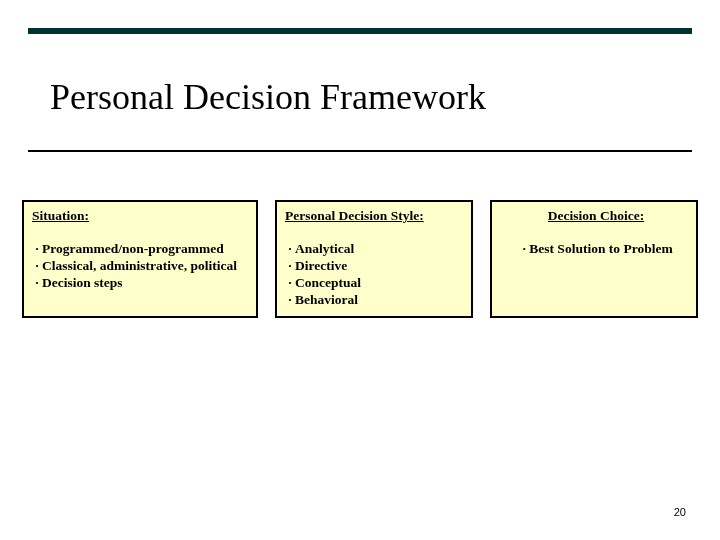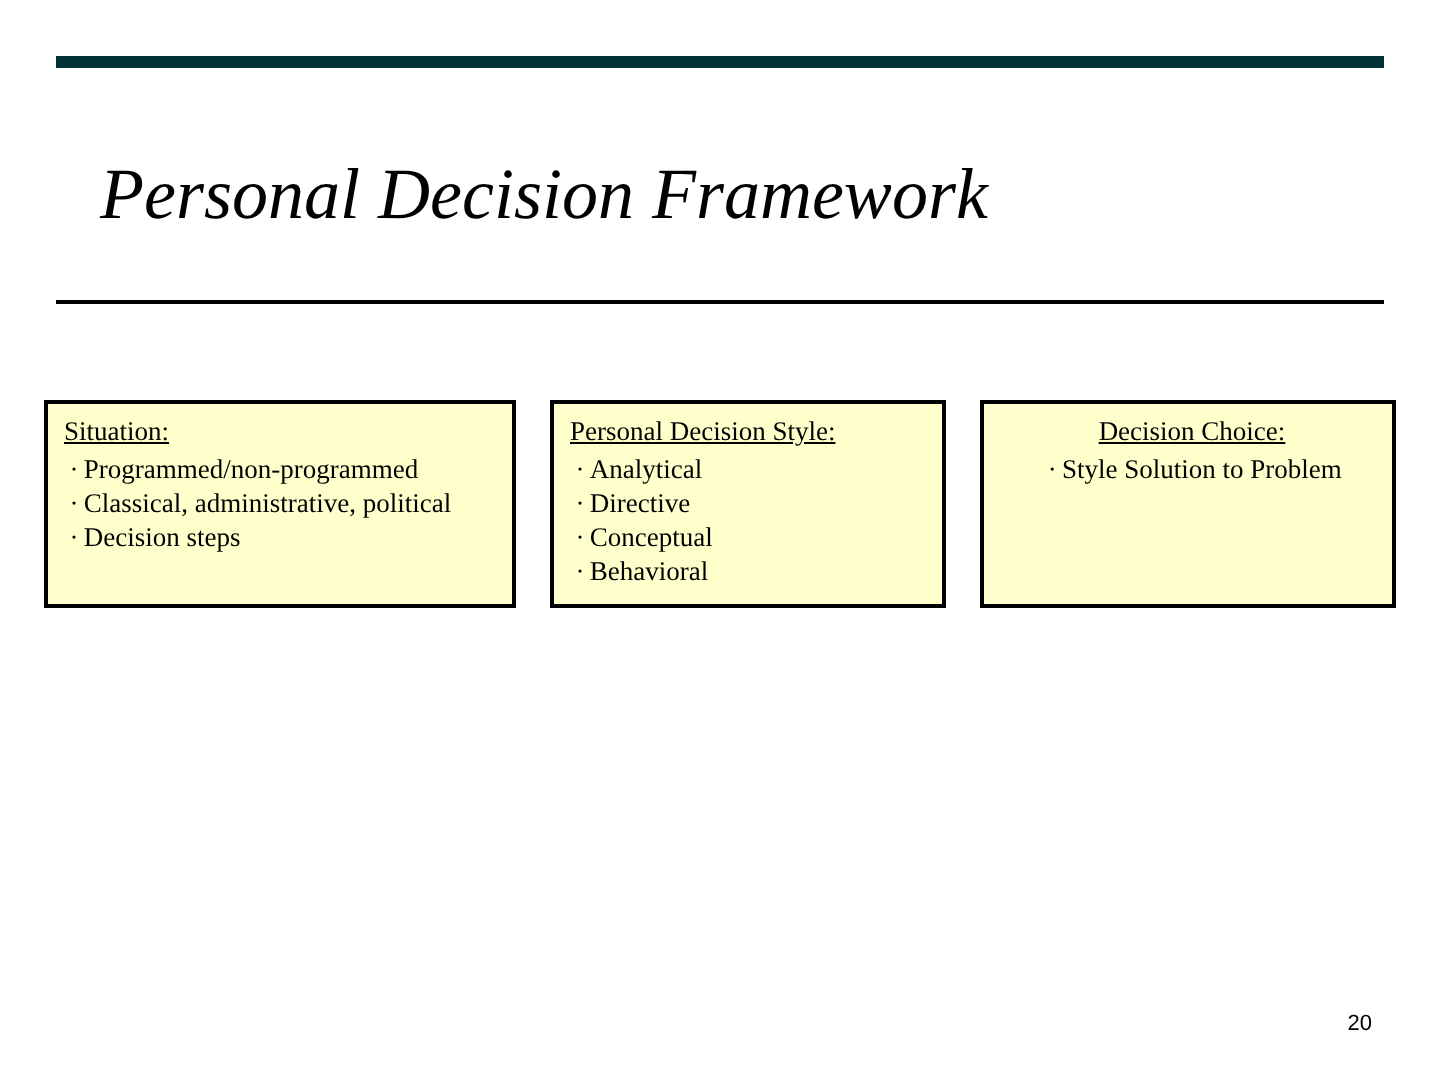--- a/index.html
+++ b/index.html
@@ -26,21 +26,20 @@
     background: #003333;
   }
   .title {
     position: absolute;
     left: 50px;
     right: 28px;
     top: 78px;
     font-size: 36px;
     font-weight: 400;
     line-height: 1.1;
-    font-style: italic;
   }
   .title-underline {
     position: absolute;
     left: 28px;
     right: 28px;
     top: 150px;
     height: 2px;
     background: #000;
   }
   .boxes {
@@ -54,28 +53,29 @@
   }
   .box {
     background: #ffffcc;
     border: 2px solid #000;
     box-sizing: border-box;
     padding: 6px 8px 8px 8px;
     font-size: 13.5px;
     line-height: 1.25;
   }
   .box-heading {
-    font-weight: normal;
+    font-weight: bold;
     text-decoration: underline;
-    margin-bottom: 2px;
+    margin-bottom: 16px;
   }
   .bullet {
     display: block;
     text-indent: -0.35em;
     padding-left: 0.55em;
+    font-weight: bold;
   }
   .bullet::before {
     content: "·";
     padding-right: 0.2em;
   }
   .box1 { flex: 0 0 236px; }
   .box2 { flex: 0 0 198px; }
   .box3 { flex: 0 0 208px; padding-left: 12px; text-align: center; }
   .footer {
     position: absolute;
@@ -117,20 +117,20 @@
     <div class="box box2">
       <div class="box-heading">Personal Decision Style:</div>
       <span class="bullet">Analytical</span>
       <span class="bullet">Directive</span>
       <span class="bullet">Conceptual</span>
       <span class="bullet">Behavioral</span>
     </div>
 
     <div class="box box3">
       <div class="box-heading">Decision Choice:</div>
-      <span class="bullet">Style Solution to Problem</span>
+      <span class="bullet">Best Solution to Problem</span>
     </div>
 
   </div>
 
   <div class="page-num">20</div>
 
 </div>
 
 </body></html>

